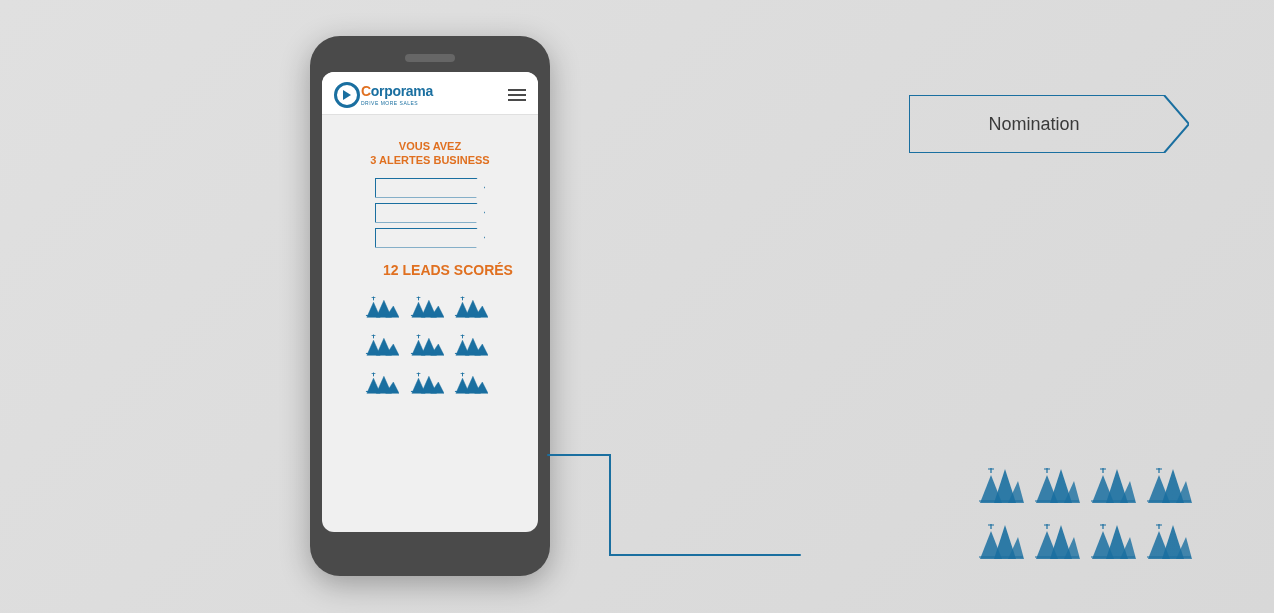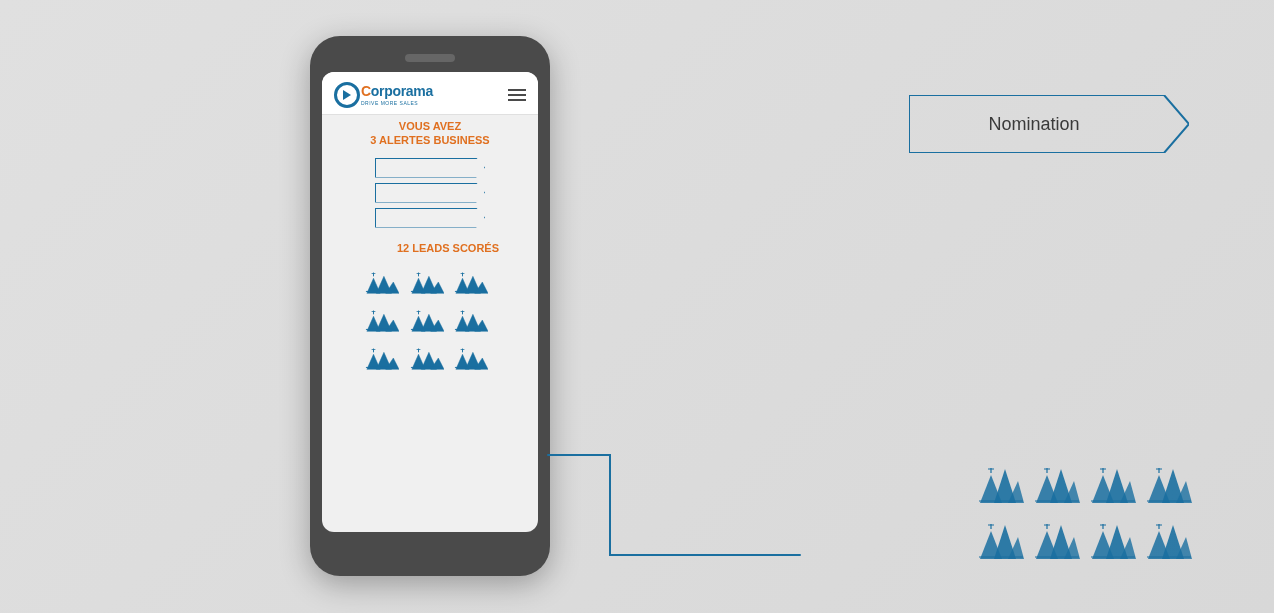--- a/index.html
+++ b/index.html
@@ -127,21 +127,21 @@
     }
 
     .hamburger-line {
       width: 18px;
       height: 2px;
       background: #4a4a4a;
     }
 
     .phone-content {
       width: 100%;
-      padding: 4px 10px;
+      padding: 24px 10px;
       display: flex;
       flex-direction: column;
       align-items: center;
       flex: 1;
       overflow: hidden;
     }
 
     .alert-title {
       font-size: 11px;
       font-weight: bold;
@@ -171,21 +171,21 @@
     .badge-shape {
       width: 110px;
       height: 20px;
       background: transparent;
       border: 1.5px solid #1a6fa0;
       position: relative;
       clip-path: polygon(0 0, 92% 0, 100% 50%, 92% 100%, 0 100%);
     }
 
     .leads-title {
-      font-size: 11px;
+      font-size: 14px;
       font-weight: bold;
       color: #e07020;
       text-align: left;
       text-transform: uppercase;
       margin-bottom: 8px;
       margin-left: 36px;
     }
 
     .leads-grid {
       display: grid;

